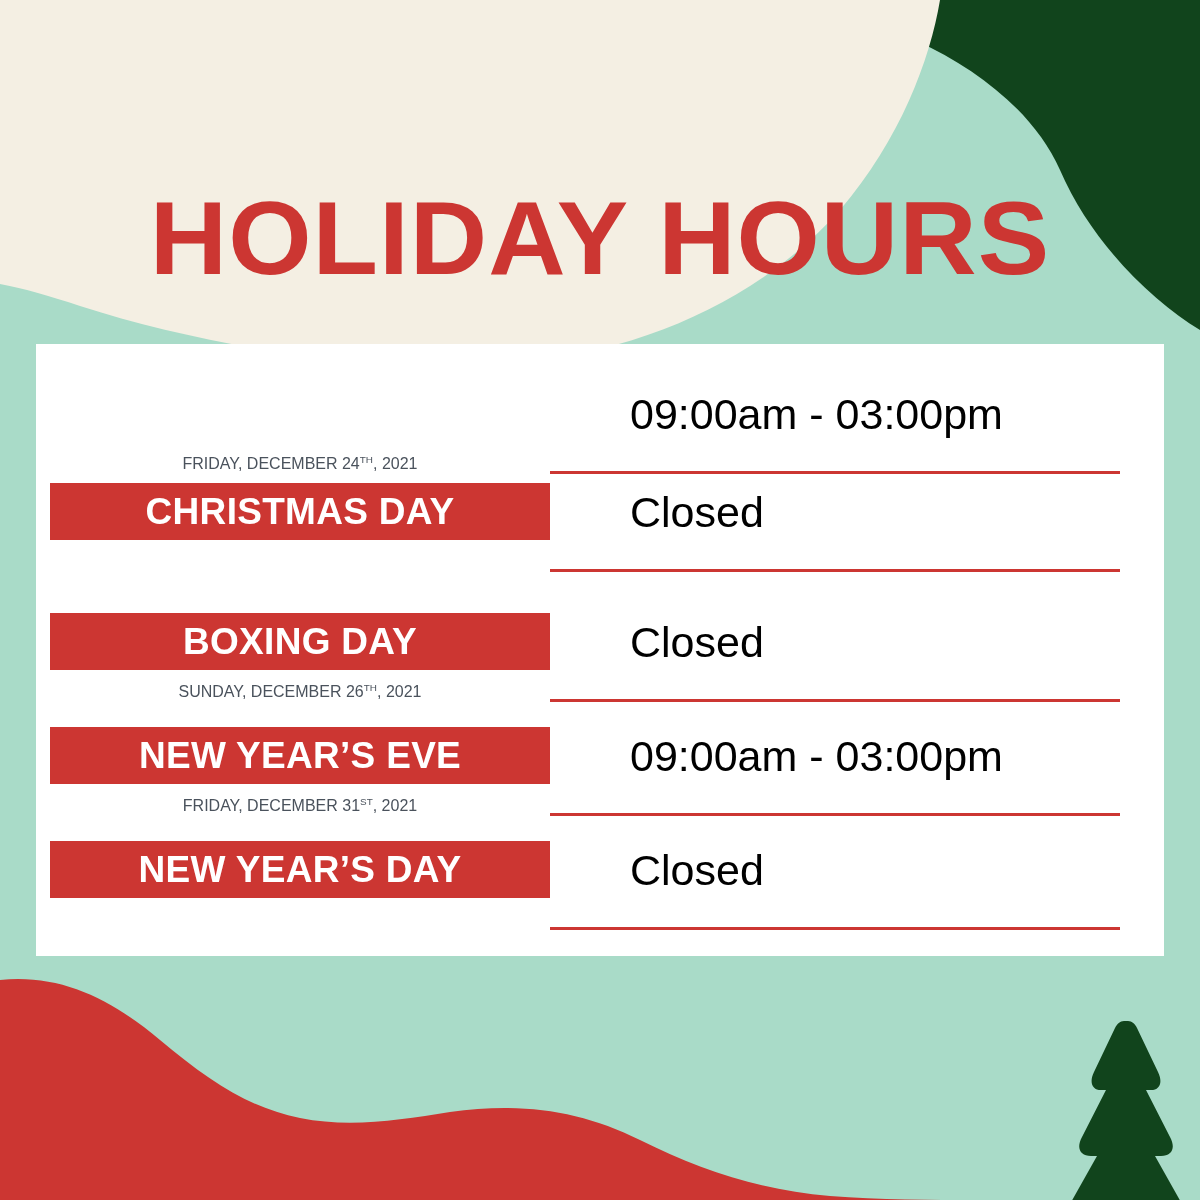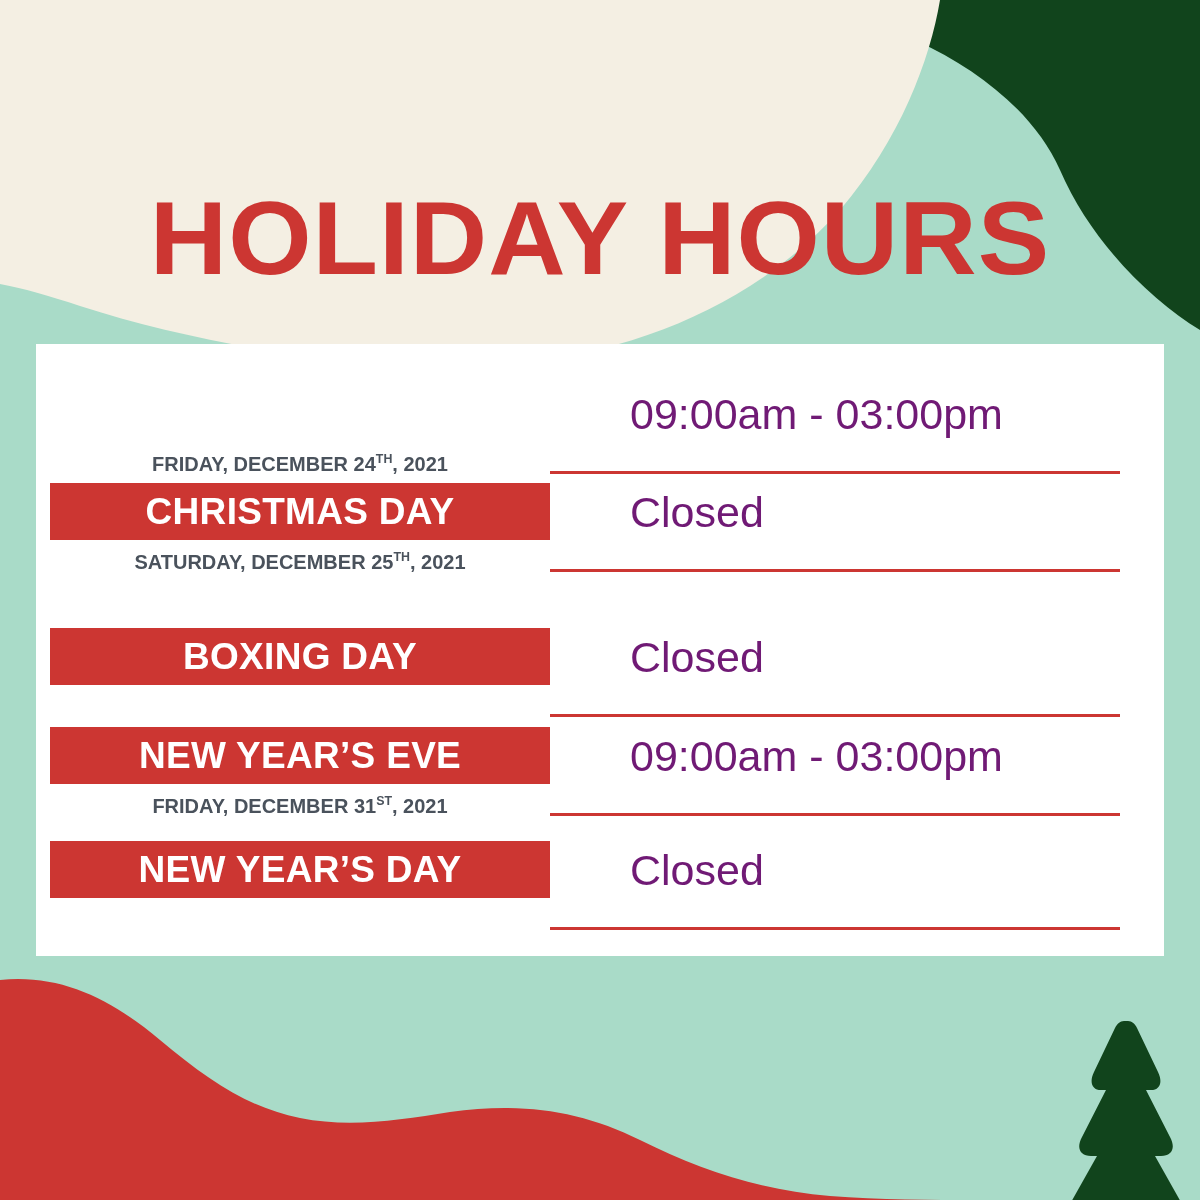--- a/index.html
+++ b/index.html
@@ -62,21 +62,21 @@
   }
 
   .row {
     position: absolute;
     left: 0;
     width: 1128px;
     height: 114px;
   }
   .row-0 { top: 30px; }
   .row-1 { top: 128px; }
-  .row-2 { top: 273px; }
+  .row-2 { top: 258px; }
   .row-3 { top: 372px; }
   .row-4 { top: 486px; }
 
   
   .badge {
     position: absolute;
     left: 14px;
     top: 11px;
     width: 500px;
     height: 57px;
@@ -97,38 +97,38 @@
 
   
   .date {
     position: absolute;
     left: 14px;
     top: 76px;
     width: 500px;
     text-align: center;
     color: #4a525c;
     font-family: "Liberation Sans", sans-serif;
-    font-weight: bold;
-    font-size: 20px;
+    font-weight: normal;
+    font-size: 16px;
     line-height: 28px;
     white-space: nowrap;
   }
   .date sup {
     font-size: 0.62em;
     vertical-align: super;
     line-height: 0;
   }
 
   
   .hours {
     position: absolute;
     left: 594px;
     top: 12px;
     width: 520px;
-    color: #701a75;
+    color: #000000;
     font-family: "Liberation Sans", sans-serif;
     font-weight: normal;
     font-size: 43px;
     line-height: 56px;
     white-space: nowrap;
   }
   .rule {
     position: absolute;
     left: 514px;
     top: 97px;
@@ -203,29 +203,29 @@
       <div class="row row-0">
         <div class="date"><span>FRIDAY, DECEMBER 24</span><sup>TH</sup><span>, 2021</span></div>
         <div class="hours">09:00am - 03:00pm</div>
         <div class="rule"></div>
       </div>
 
       <div class="row row-1">
         <div class="badge">
           <span class="badge-label">CHRISTMAS DAY</span>
         </div>
-        <div class="date"><span>SATURDAY, DECEMBER 25</span><sup>TH</sup><span>, 2021</span></div>
         <div class="hours">Closed</div>
         <div class="rule"></div>
       </div>
 
       <div class="row row-2">
         <div class="badge">
           <span class="badge-label">BOXING DAY</span>
         </div>
+        <div class="date"><span>SUNDAY, DECEMBER 26</span><sup>TH</sup><span>, 2021</span></div>
         <div class="hours">Closed</div>
         <div class="rule"></div>
       </div>
 
       <div class="row row-3">
         <div class="badge">
           <span class="badge-label">NEW YEAR’S EVE</span>
         </div>
         <div class="date"><span>FRIDAY, DECEMBER 31</span><sup>ST</sup><span>, 2021</span></div>
         <div class="hours">09:00am - 03:00pm</div>

